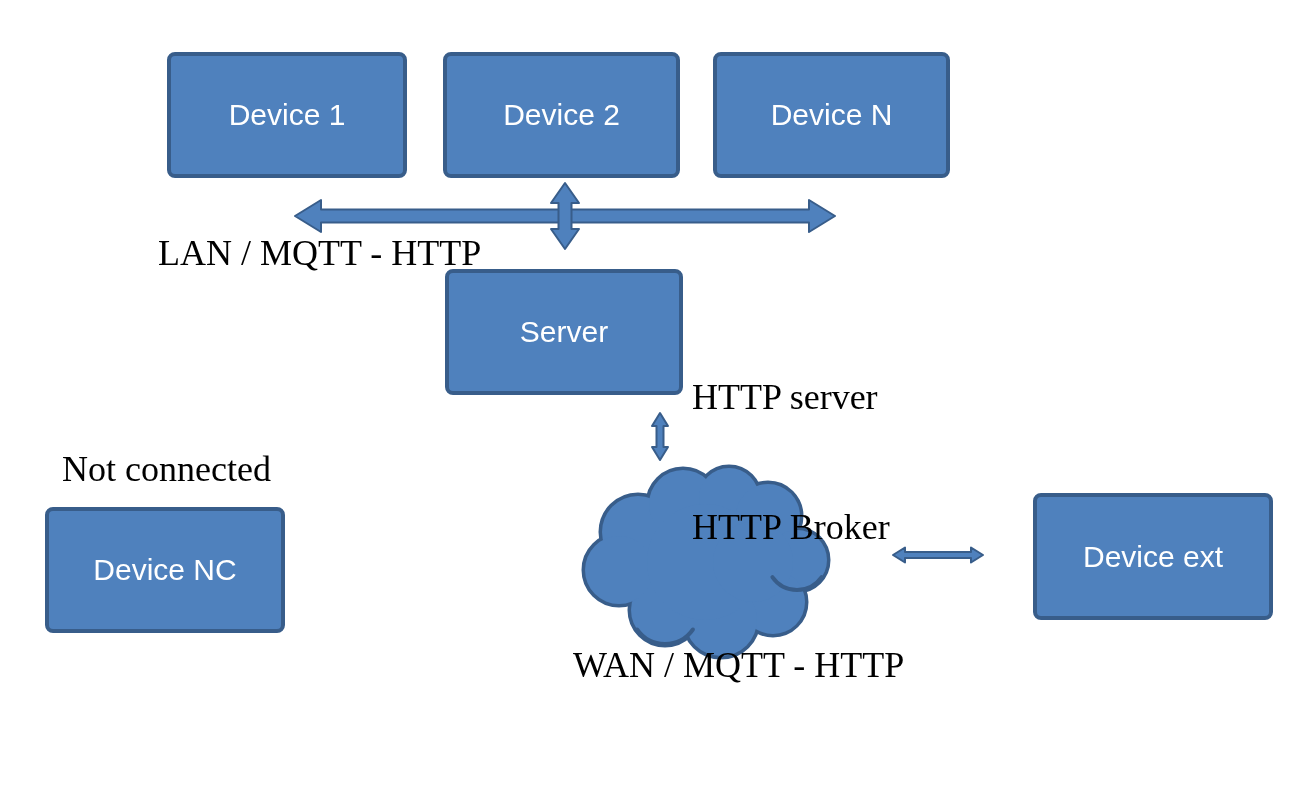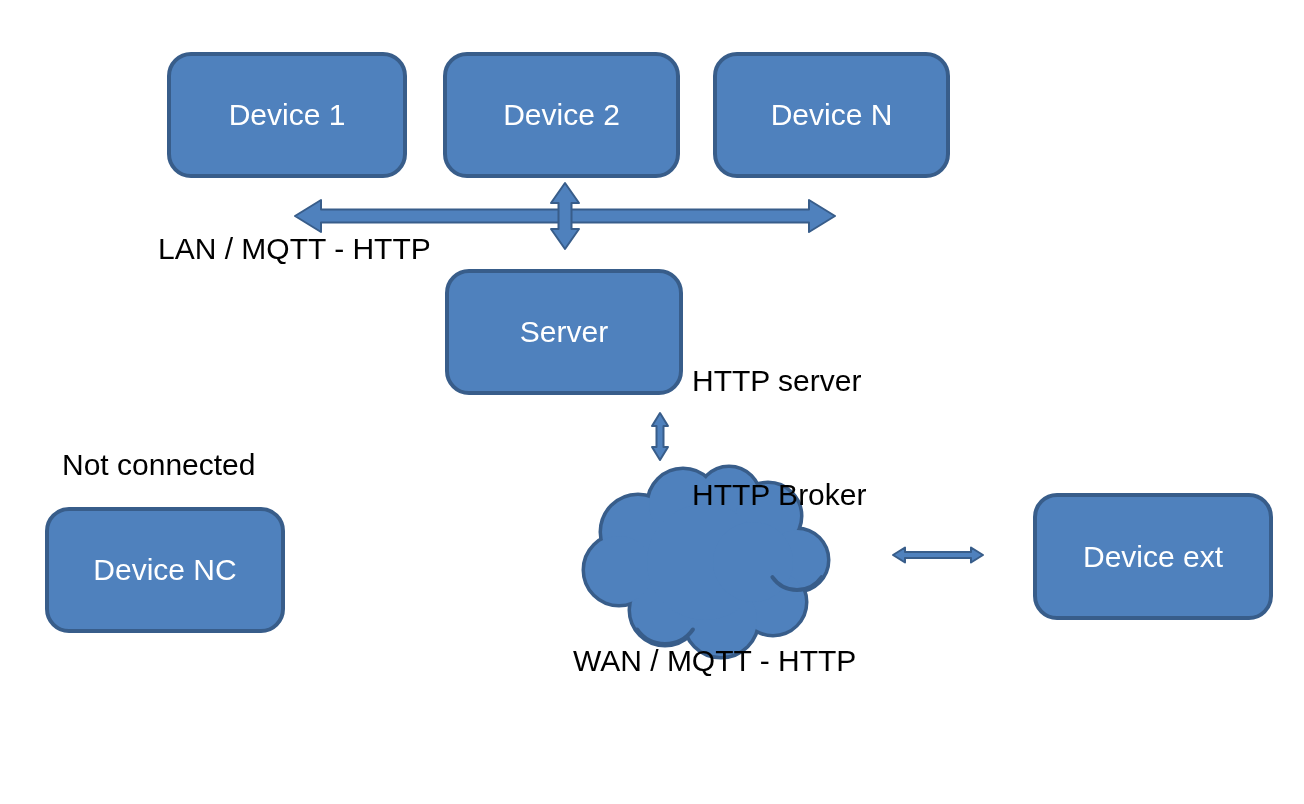--- a/index.html
+++ b/index.html
@@ -10,32 +10,33 @@
     background: var(--background, #ffffff);
     font-family: "Liberation Sans", sans-serif;
     overflow: hidden;
   }
   svg.overlay { position: absolute; left: 0; top: 0; width: 1304px; height: 804px; }
   .node {
     position: absolute;
     box-sizing: border-box;
     background: var(--node-fill, #4f81bd);
     border: 4px solid var(--node-border, #385d8a);
-    border-radius: 24px;
+    border-radius: 8px;
     display: flex;
     align-items: center;
     justify-content: center;
     color: var(--node-text, #ffffff);
     font-size: 30px;
   }
   .black-label {
     position: absolute;
     color: var(--label-text, #000000);
-    font-size: 30px;
+    font-size: 36px;
     white-space: pre;
+    font-family: Liberation Serif, serif;
   }
   .server-roles div { line-height: 46px; }
   .arrow {
     fill: var(--node-fill, #4f81bd);
     stroke: var(--node-border, #385d8a);
     stroke-width: 2;
     stroke-linejoin: round;
   }
   .cloud-bump {
     fill: var(--node-fill, #4f81bd);

